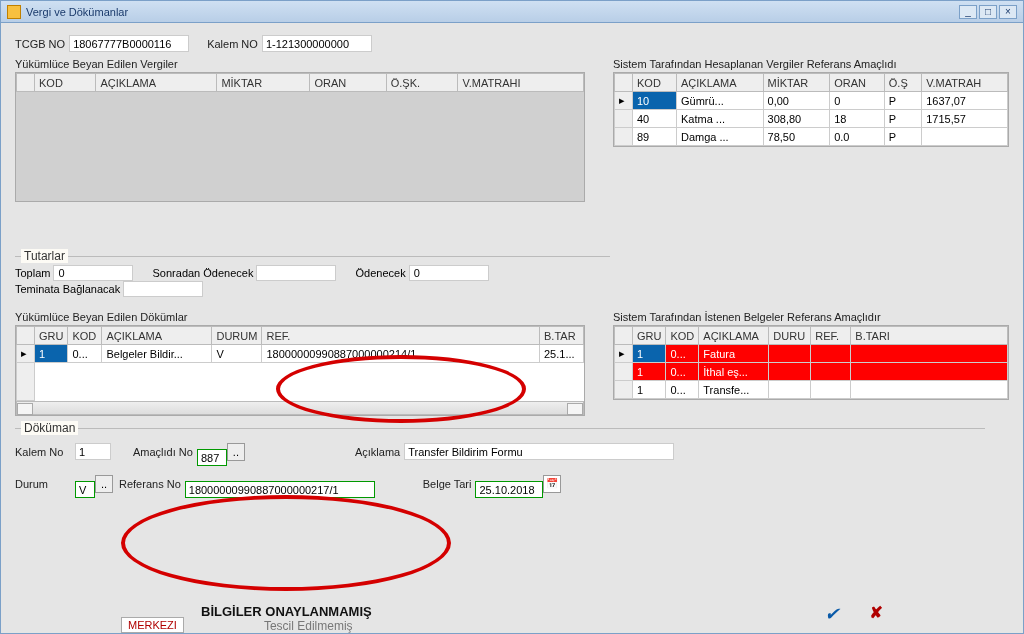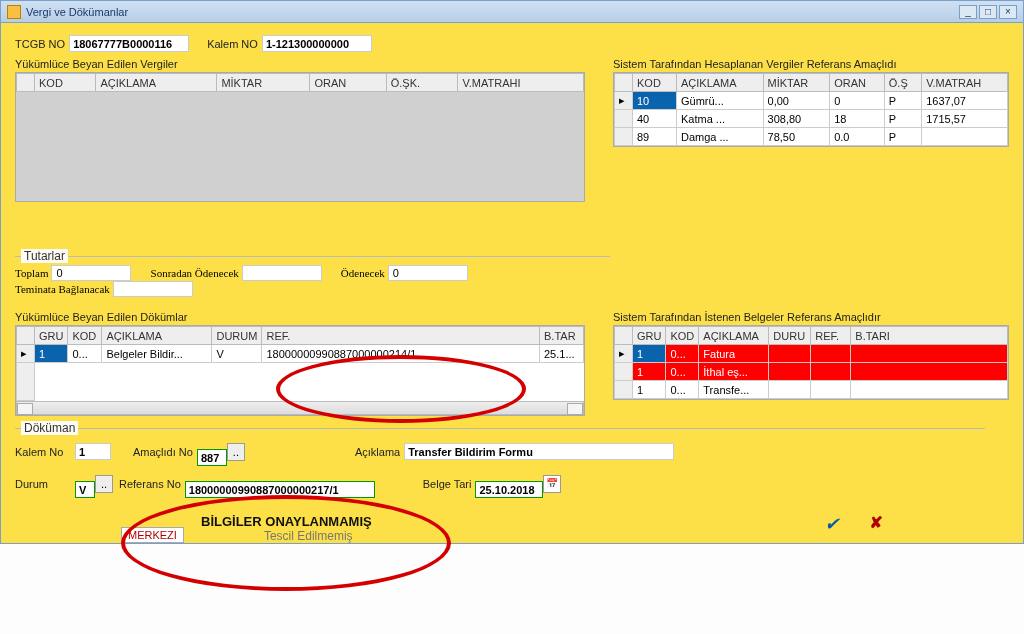--- a/index.html
+++ b/index.html
@@ -1,39 +1,39 @@
 <!DOCTYPE html>
 <html><head>
 <meta charset="utf-8">
 <style>
   * { box-sizing: border-box; font-family: Tahoma, Arial, sans-serif; font-size: 11px; }
   body { margin: 0; background: #fdfdfd; width: 1024px; height: 634px; overflow: hidden; position: relative; }
-  .window { width: 1024px; height: 544px; background: #fde047; border: 1px solid #7ba0c8; position: relative; }
+  .window { width: 1024px; height: 634px; background: #e5e5e5; border: 1px solid #7ba0c8; position: relative; }
   .titlebar { height: 22px; background: linear-gradient(#cfe0f2, #b8cee7); border-bottom: 1px solid #7ba0c8; display: flex; align-items: center; padding: 0 6px; color: #1a3a6b; font-size: 12px; }
   .titlebar .title { flex: 1; }
   .titlebar .win-btn { width: 18px; height: 14px; margin-left: 2px; background: #dce8f4; border: 1px solid #7ba0c8; display: flex; align-items: center; justify-content: center; font-size: 10px; cursor: pointer; }
   .content { padding: 12px 14px 2px 14px; position: relative; height: calc(100% - 22px); }
   .row { display: flex; align-items: center; margin-bottom: 2px; }
   label.fld { color: #222; margin-right: 4px; }
-  input.txt { border: 1px solid #ccc; background: #fff; padding: 1px 3px; height: 17px; font-weight: bold; }
+  input.txt { border: 1px solid #ccc; background: #fff; padding: 1px 3px; height: 17px; }
   .section-label { color: #222; margin-top: 4px; margin-bottom: 2px; display: block; }
   .grid-wrap { background: #d0d0d0; border: 1px solid #aaa; }
   table.grid { border-collapse: collapse; background: #fff; width: 100%; }
   table.grid th { background: #eeeeee; border: 1px solid #bbb; padding: 2px 4px; text-align: left; font-weight: normal; color: #333; height: 18px; }
   table.grid td { border: 1px solid #ccc; padding: 2px 4px; height: 18px; }
   table.grid td.rowhdr, table.grid th.rowhdr { background: #eee; width: 18px; }
   .cell-selected { background: #0a64ad; color: #fff; }
   .cell-red { background: #ff0000; color: #fff; }
   .two-col { display: flex; gap: 28px; }
   .col-left { flex: 0 0 570px; }
   .col-right { flex: 1; }
   .fieldset-line { border-top: 1px solid #bbb; position: relative; margin-top: 10px; padding-top: 8px; }
   .fieldset-line .legend { position: absolute; top: -8px; left: 6px; background: #fdfbf5; padding: 0 3px; color: #333; font-size: 12px; }
   .pair { display: inline-flex; align-items: center; margin-right: 16px; }
-  .pair label { margin-right: 3px; font-family: Liberation Serif, serif; }
+  .pair label { margin-right: 3px; }
   .pair .val { border: 1px solid #ccc; background: #fff; padding: 1px 4px; min-width: 80px; height: 16px; display: inline-block; }
   .btn-tiny { width: 18px; height: 18px; border: 1px solid #999; background: #eee; padding: 0; cursor: pointer; }
   .hl-green { background: #00c800; color: #000; margin-top: 12px; }
   .scrollbar-h { height: 14px; background: linear-gradient(#eee,#ddd); border: 1px solid #bbb; position: relative; }
   .scrollbar-h::before, .scrollbar-h::after { content: ''; position: absolute; top: 1px; width: 14px; height: 10px; background: #f5f5f5; border: 1px solid #aaa; }
   .scrollbar-h::before { left: 0; }
   .scrollbar-h::after { right: 0; }
   .big-label { font-weight: bold; font-size: 13px; color: #111; }
   .action-icons { position: absolute; right: 140px; bottom: 8px; display: flex; gap: 30px; }
   .chk { color: #0a5aa8; font-size: 18px; cursor: pointer; font-style: italic; }

